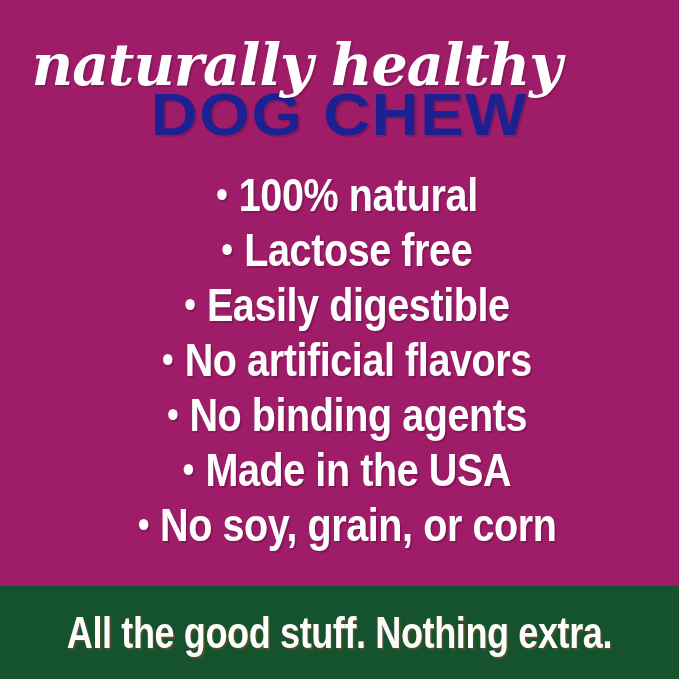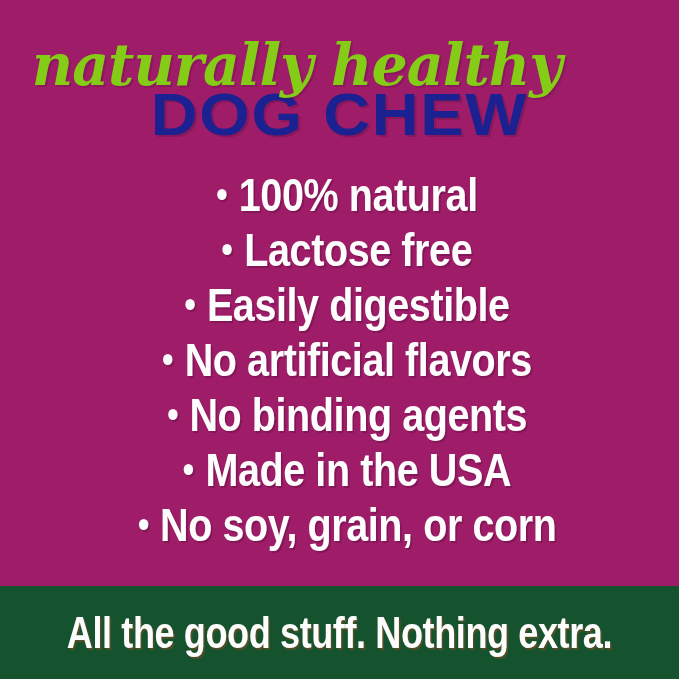--- a/index.html
+++ b/index.html
@@ -25,21 +25,21 @@
     width: 679px;
     height: 155px;
   }
 
   .script-title {
     position: absolute;
     left: 0;
     top: 36px;
     width: 593px;
     text-align: center;
-    color: #84cc16;
+    color: #ffffff;
     font-family: "DejaVu Serif", serif;
     font-style: italic;
     font-weight: bold;
     font-size: 57px;
     line-height: 1;
     letter-spacing: -1px;
     z-index: 3;
     text-shadow: 2px 2px 0 rgba(90, 10, 60, 0.28);
     white-space: nowrap;
   }

